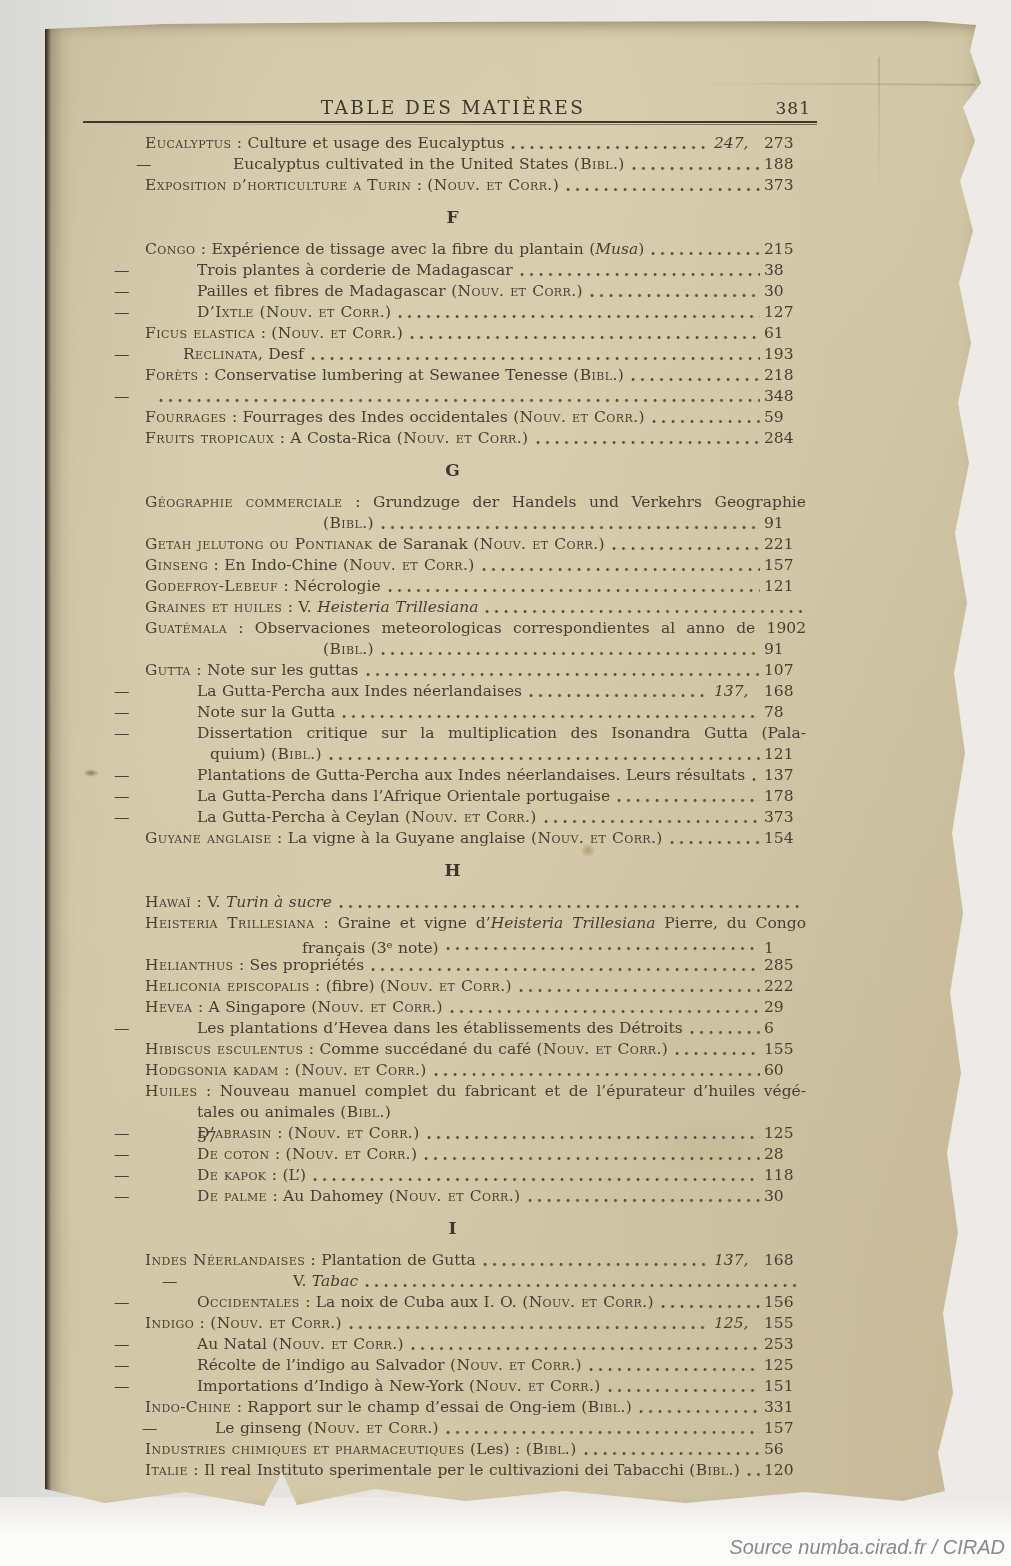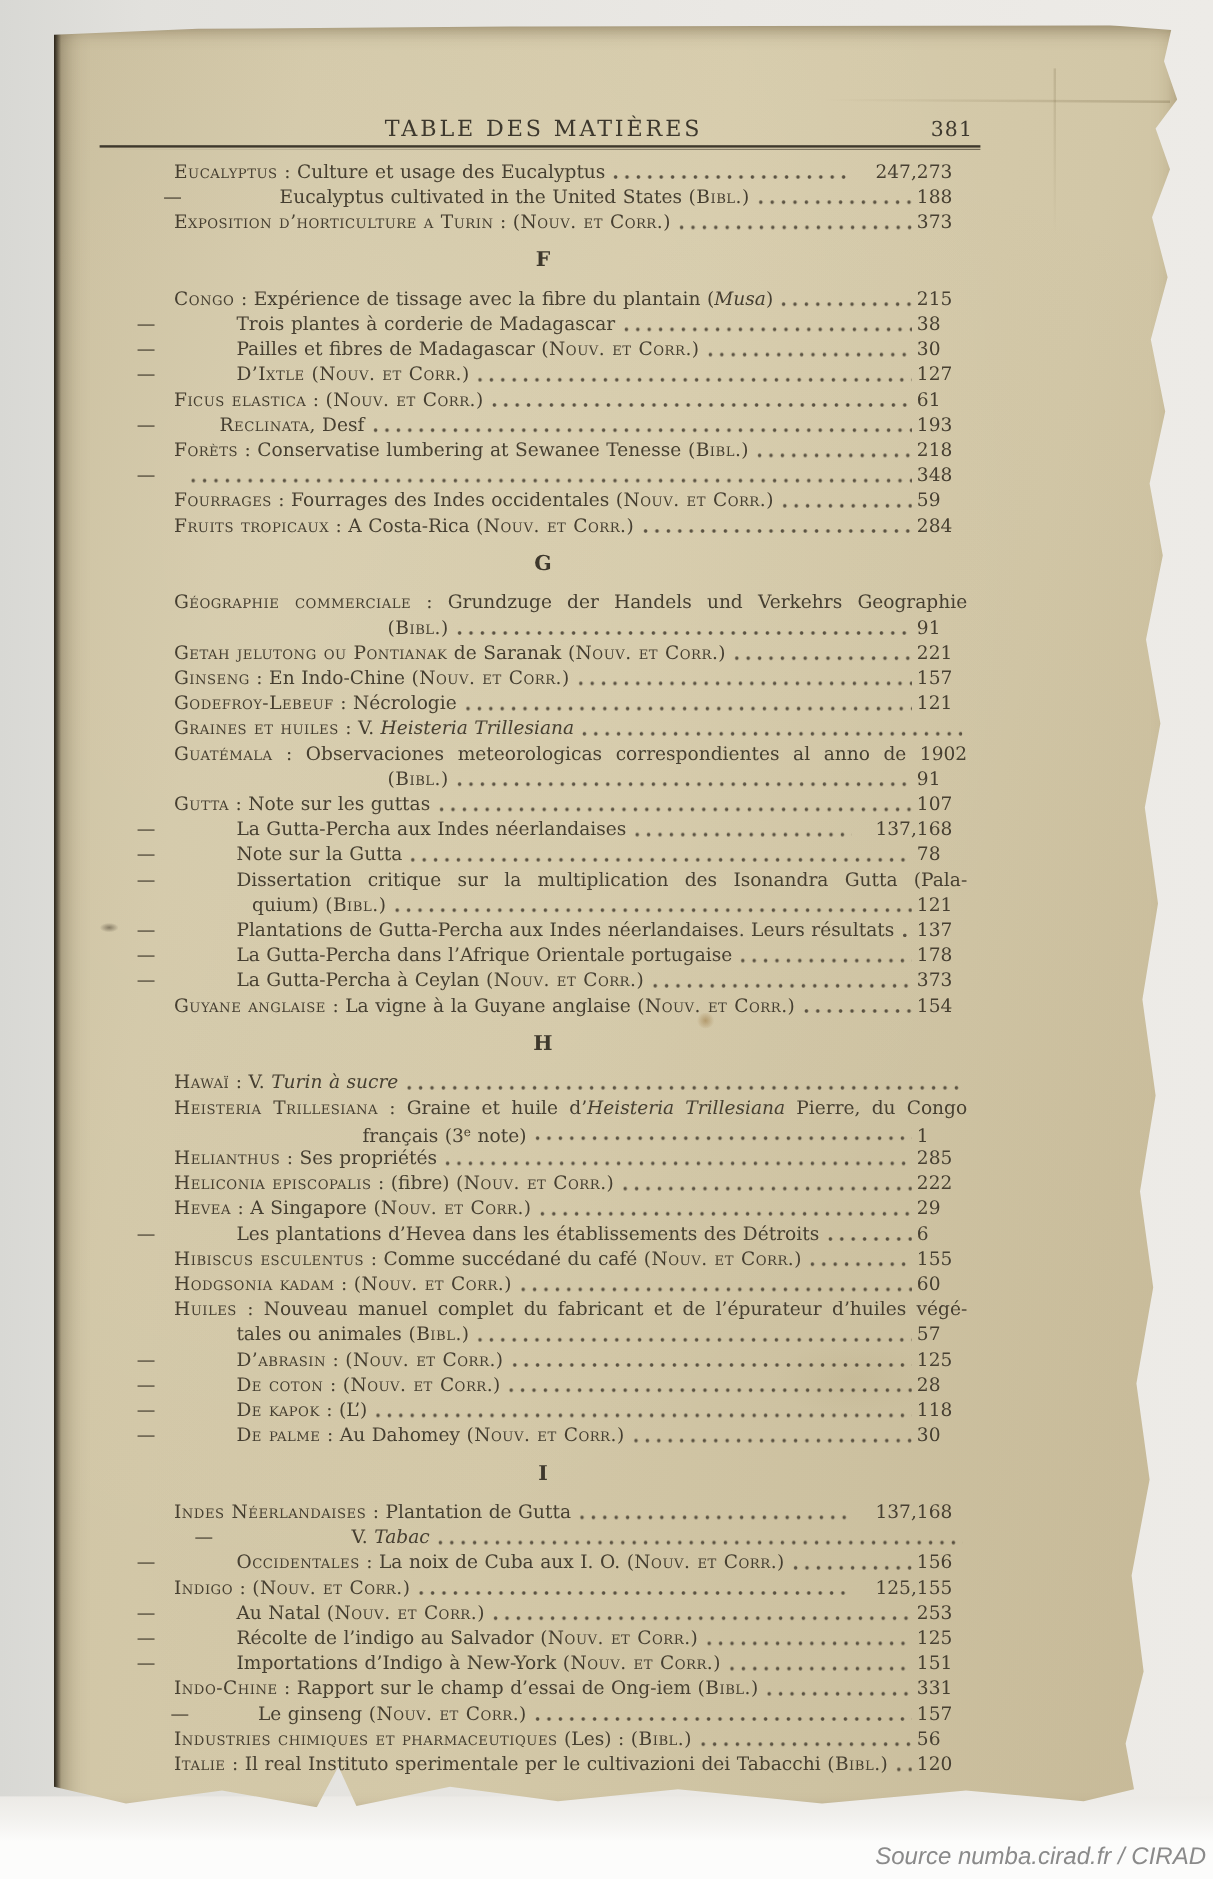--- a/index.html
+++ b/index.html
@@ -68,30 +68,30 @@
   .row{display:flex;align-items:baseline;height:21px;line-height:21px;position:relative;}
   .row .dash{position:absolute;top:0;color:var(--ink);}
   .row.d1{padding-left:52px;} .row.d1 .dash{left:14px;}
   .row.d2{padding-left:88px;} .row.d2 .dash{left:36px;}
   .row.d3{padding-left:148px;} .row.d3 .dash{left:62px;}
   .row.d4{padding-left:70px;} .row.d4 .dash{left:42px;}
   .row.recl{padding-left:38px;} .row.recl .dash{left:14px;}
   .row.c178{padding-left:178px;}
   .row.c65{padding-left:65px;}
   .row.c157{padding-left:157px;}
-  .row.c52{padding-left:52px;}
+  .row.c52{padding-left:52px;flex-direction:column;}
   .txt{flex:0 1 auto;white-space:pre;color:var(--ink);margin-left:45px;}
   .txt.just{flex:1 1 auto;white-space:normal;text-align:justify;text-align-last:justify;}
   .s-sc{font-variant:small-caps;letter-spacing:.4px;}
   .s-i{font-style:italic;}
   sup{font-size:10px;vertical-align:5px;}
   .dots{flex:1 1 20px;min-width:6px;height:5px;align-self:flex-end;margin:0 4px 4px 7px;
     background-image:radial-gradient(circle at 2px 2.5px,rgba(70,62,48,.85) 1.1px,rgba(70,62,48,0) 1.8px);
     background-size:9.5px 5px;background-repeat:repeat-x;}
-  .pre{flex:0 0 auto;min-width:50px;text-align:right;color:var(--ink);}
+  .pre{flex:0 0 auto;min-width:50px;text-align:left;color:var(--ink);font-style:italic;}
   .pnum{flex:0 0 42px;text-align:left;color:var(--ink);}
 
   .footer-credit{position:absolute;right:6px;bottom:7px;z-index:2;
     font-family:"Liberation Sans","DejaVu Sans",sans-serif;font-size:20px;color:var(--credit);font-style:italic;}
 </style>
 </head>
 <body>
 
 <div class="below-page"></div>
 
@@ -267,21 +267,21 @@
           <span class="txt"><span class="s-sc">Guyane anglaise</span><span class="s-n"> : La vigne à la Guyane anglaise </span><span class="s-sc">(Nouv. et Corr.)</span></span>
           <span class="dots"></span>
           <span class="pnum">154</span>
         </div>
         <div class="letter">H</div>
         <div class="row h">
           <span class="txt"><span class="s-sc">Hawaï</span><span class="s-n"> : V. </span><span class="s-i">Turin à sucre</span></span>
           <span class="dots"></span>
         </div>
         <div class="row h">
-          <span class="txt just"><span class="s-sc">Heisteria Trillesiana</span><span class="s-n"> : Graine et huile d’</span><span class="s-i">Heisteria Trillesiana</span><span class="s-n"> Pierre, du Congo</span></span>
+          <span class="txt just"><span class="s-sc">Heisteria Trillesiana</span><span class="s-n"> : Graine et vigne d’</span><span class="s-i">Heisteria Trillesiana</span><span class="s-n"> Pierre, du Congo</span></span>
         </div>
         <div class="row c157">
           <span class="txt"><span class="s-n">français (3</span><sup>e</sup><span class="s-n"> note)</span></span>
           <span class="dots"></span>
           <span class="pnum">1</span>
         </div>
         <div class="row h">
           <span class="txt"><span class="s-sc">Helianthus</span><span class="s-n"> : Ses propriétés</span></span>
           <span class="dots"></span>
           <span class="pnum">285</span>

